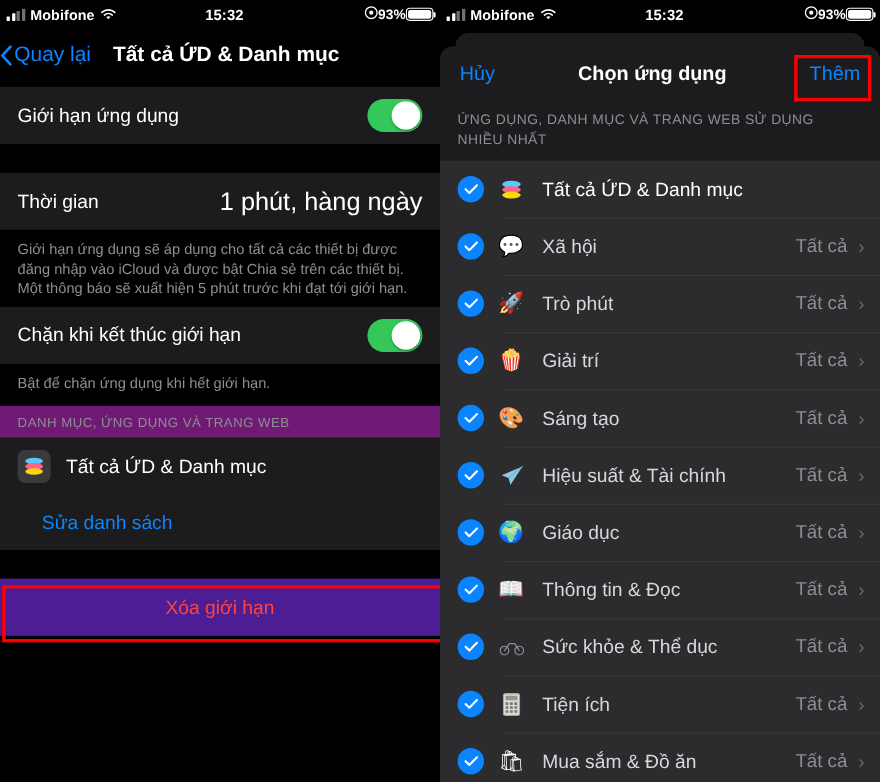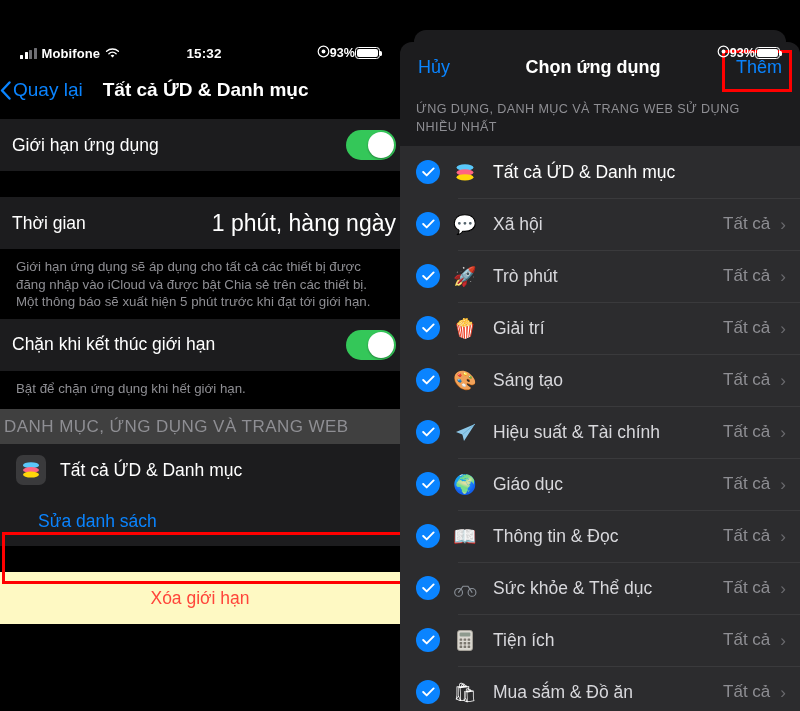--- a/index.html
+++ b/index.html
@@ -4,21 +4,21 @@
 <style>
   * { margin:0; padding:0; box-sizing:border-box; }
   html,body { width:800px; height:711px; background:#000; overflow:hidden; }
   body { font-family:"Liberation Sans", sans-serif; color:#fff; -webkit-font-smoothing:antialiased; }
 
   .screen { position:relative; width:800px; height:711px; display:flex; }
   .phone { position:relative; width:400px; height:711px; background:#000; overflow:hidden; }
   .phone.right { background:#000; }
 
   
-  .statusbar { height:26px; display:flex; align-items:center; padding:0 20px; font-size:13px; font-weight:bold; letter-spacing:.1px;margin-top:40px; }
+  .statusbar { height:26px; display:flex; align-items:center; padding:0 6px; font-size:13px; font-weight:bold; letter-spacing:.1px; }
   .sb-left { display:flex; align-items:center; gap:5px; flex:1; }
   .sb-center { position:absolute; left:8px; right:0; text-align:center; font-size:13.5px; font-weight:bold; pointer-events:none; }
   .sb-right { display:flex; align-items:center; gap:0; flex:1; justify-content:flex-end; position:relative; z-index:2; }
   .sb-carrier { font-size:13px; font-weight:bold; }
   .bars { display:flex; align-items:flex-end; gap:1.5px; height:11px; }
   .bars i { display:block; width:3px; background:#fff; border-radius:.5px; }
   .bars i:nth-child(1){ height:4px; }
   .bars i:nth-child(2){ height:6.5px; }
   .bars i:nth-child(3){ height:9px; background:#6e6e73; }
   .bars i:nth-child(4){ height:11px; background:#6e6e73; }
@@ -33,37 +33,37 @@
   .back { display:flex; align-items:center; color:#0a84ff; font-size:19px; gap:2px; cursor:pointer; }
   .back svg { display:block; }
   .navtitle { font-size:19px; font-weight:600; margin-left:10px; }
 
   
   .content { position:relative; }
   .card { background:#1c1c1e; }
   .gap { height:26px; background:#000; }
   .gap.xs { height:5px; }
 
-  .row { display:flex; align-items:center; justify-content:space-between; padding:0 4px; height:52px;margin-left:8px; }
+  .row { display:flex; align-items:center; justify-content:space-between; padding:0 16px; height:52px; }
   .row-label { font-size:17.5px; color:#fff; }
   .row-value { font-size:23px; color:#ffffff; }
 
   .toggle { width:50px; height:30px; border-radius:16px; background:#34c759; position:relative; flex:none; cursor:pointer; }
   .toggle .knob { position:absolute; top:2px; left:22px; width:26px; height:26px; border-radius:50%; background:#fff; box-shadow:0 1px 2px rgba(0,0,0,.35); }
 
   .footnote { font-size:13.3px; line-height:17.5px; color:#8e8e93; padding:9px 16px 12px 16px; background:#000; }
   .footnote.tall { padding:9px 16px 8px 16px; }
-  .sectionhdr { font-size:17px; letter-spacing:.45px; color:#8e8e93; padding:8px 16px 7px 4px; background:#404040; }
+  .sectionhdr { font-size:12px; letter-spacing:.45px; color:#8e8e93; padding:8px 16px 7px 16px; background:#701a75; }
 
   .approw { display:flex; align-items:center; gap:14px; padding:0 16px; height:52px; background:#1c1c1e; }
   .appicon { width:30px; height:30px; border-radius:7px; background:#3a3a3c; display:flex; align-items:center; justify-content:center; flex:none; }
   .approw .applabel { font-size:17.5px; }
 
   .linkrow { height:50px; display:flex; align-items:center; padding:0 16px 0 38px; background:#1c1c1e; color:#0a84ff; font-size:17.5px; cursor:pointer; }
-  .destrow { height:52px; display:flex; align-items:center; justify-content:center; background:#fef9c3; color:#ff453a; font-size:17.5px; cursor:pointer; }
+  .destrow { height:52px; display:flex; align-items:center; justify-content:center; background:#4c1d95; color:#ff453a; font-size:17.5px; cursor:pointer; }
 
   .redbox { position:absolute; border:3px solid #ff0000; box-sizing:border-box; pointer-events:none; }
 
   
   .sheet-behind { position:absolute; top:30px; left:14px; right:14px; height:60px; background:#1c1c1e; border-radius:12px; }
   .sheet { position:absolute; top:42px; left:0; right:0; bottom:0; background:#1c1c1e; border-radius:12px 12px 0 0; overflow:hidden; }
   .sheet-nav { height:50px; display:flex; align-items:center; justify-content:space-between; padding:0 18px; }
   .sheet-nav .act { color:#0a84ff; font-size:18px; cursor:pointer; }
   .sheet-nav .ttl { font-size:18px; font-weight:600; color:#fff; }
   .sheet-hdr { font-size:12.6px; letter-spacing:.4px; line-height:18px; color:#8e8e93; padding:8px 16px 10px 16px; }

